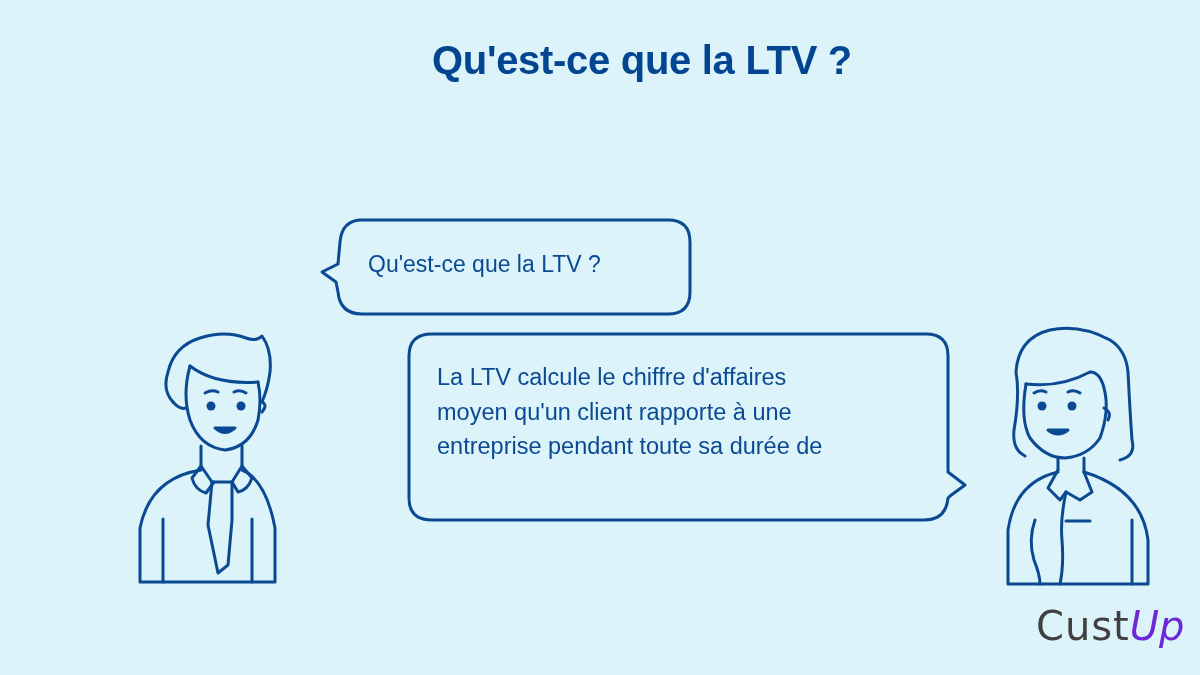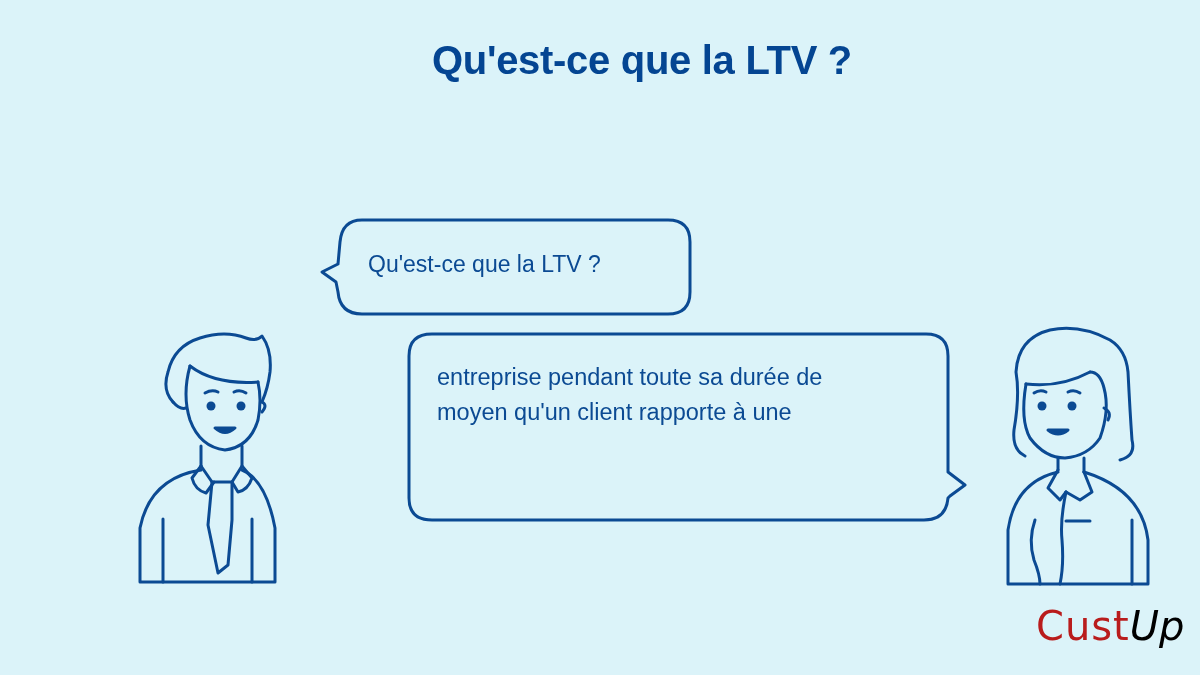--- a/index.html
+++ b/index.html
@@ -24,22 +24,22 @@
     }
     .bubble2-text {
       left: 437px; top: 360px; font-size: 23.5px; line-height: 34.5px;
       width: 500px;
     }
     .bubble2-text span { display: block; white-space: nowrap; }
     .logo {
       position: absolute; left: 1036px; top: 603px; font-size: 40px;
       font-family: "DejaVu Sans", sans-serif;
     }
-    .logo .cust { color: #b91c1c; letter-spacing: 1px; }
-    .logo .up { color: #000000; font-style: italic; }
+    .logo .cust { color: #404040; letter-spacing: 1px; }
+    .logo .up { color: #6d28d9; font-style: italic; }
   </style>
 </head>
 <body>
 
 <div class="title">Qu'est-ce que la LTV ?</div>
 
 <svg class="scene" width="1200" height="675" viewBox="0 0 1200 675">
 
   <path d="M362,220 H668 Q690,220 690,242 V292 Q690,314 668,314 H362 Q340,314 338,292 L336,282 L322,272 L338,264 L340,242 Q342,220 362,220 Z" fill="none" stroke="#0b4a93" stroke-width="3" stroke-linejoin="round"></path>
 
@@ -101,19 +101,20 @@
 
   <circle cx="211" cy="406" r="4.5" fill="#0b4a93"></circle>
   <circle cx="241" cy="406" r="4.5" fill="#0b4a93"></circle>
   <circle cx="1042" cy="406" r="4.5" fill="#0b4a93"></circle>
   <circle cx="1072" cy="406" r="4.5" fill="#0b4a93"></circle>
 </svg>
 
 <div class="bubble-text bubble1-text">Qu'est-ce que la LTV ?</div>
 
 <div class="bubble-text bubble2-text">
+  <span>La LTV calcule le chiffre d'affaires</span>
+  <span>moyen qu'un client rapporte à une</span>
   <span>entreprise pendant toute sa durée de</span>
-  <span>moyen qu'un client rapporte à une</span>
 </div>
 
 <div class="logo">
   <span class="cust">Cust</span><span class="up">Up</span>
 </div>
 
 </body></html>

